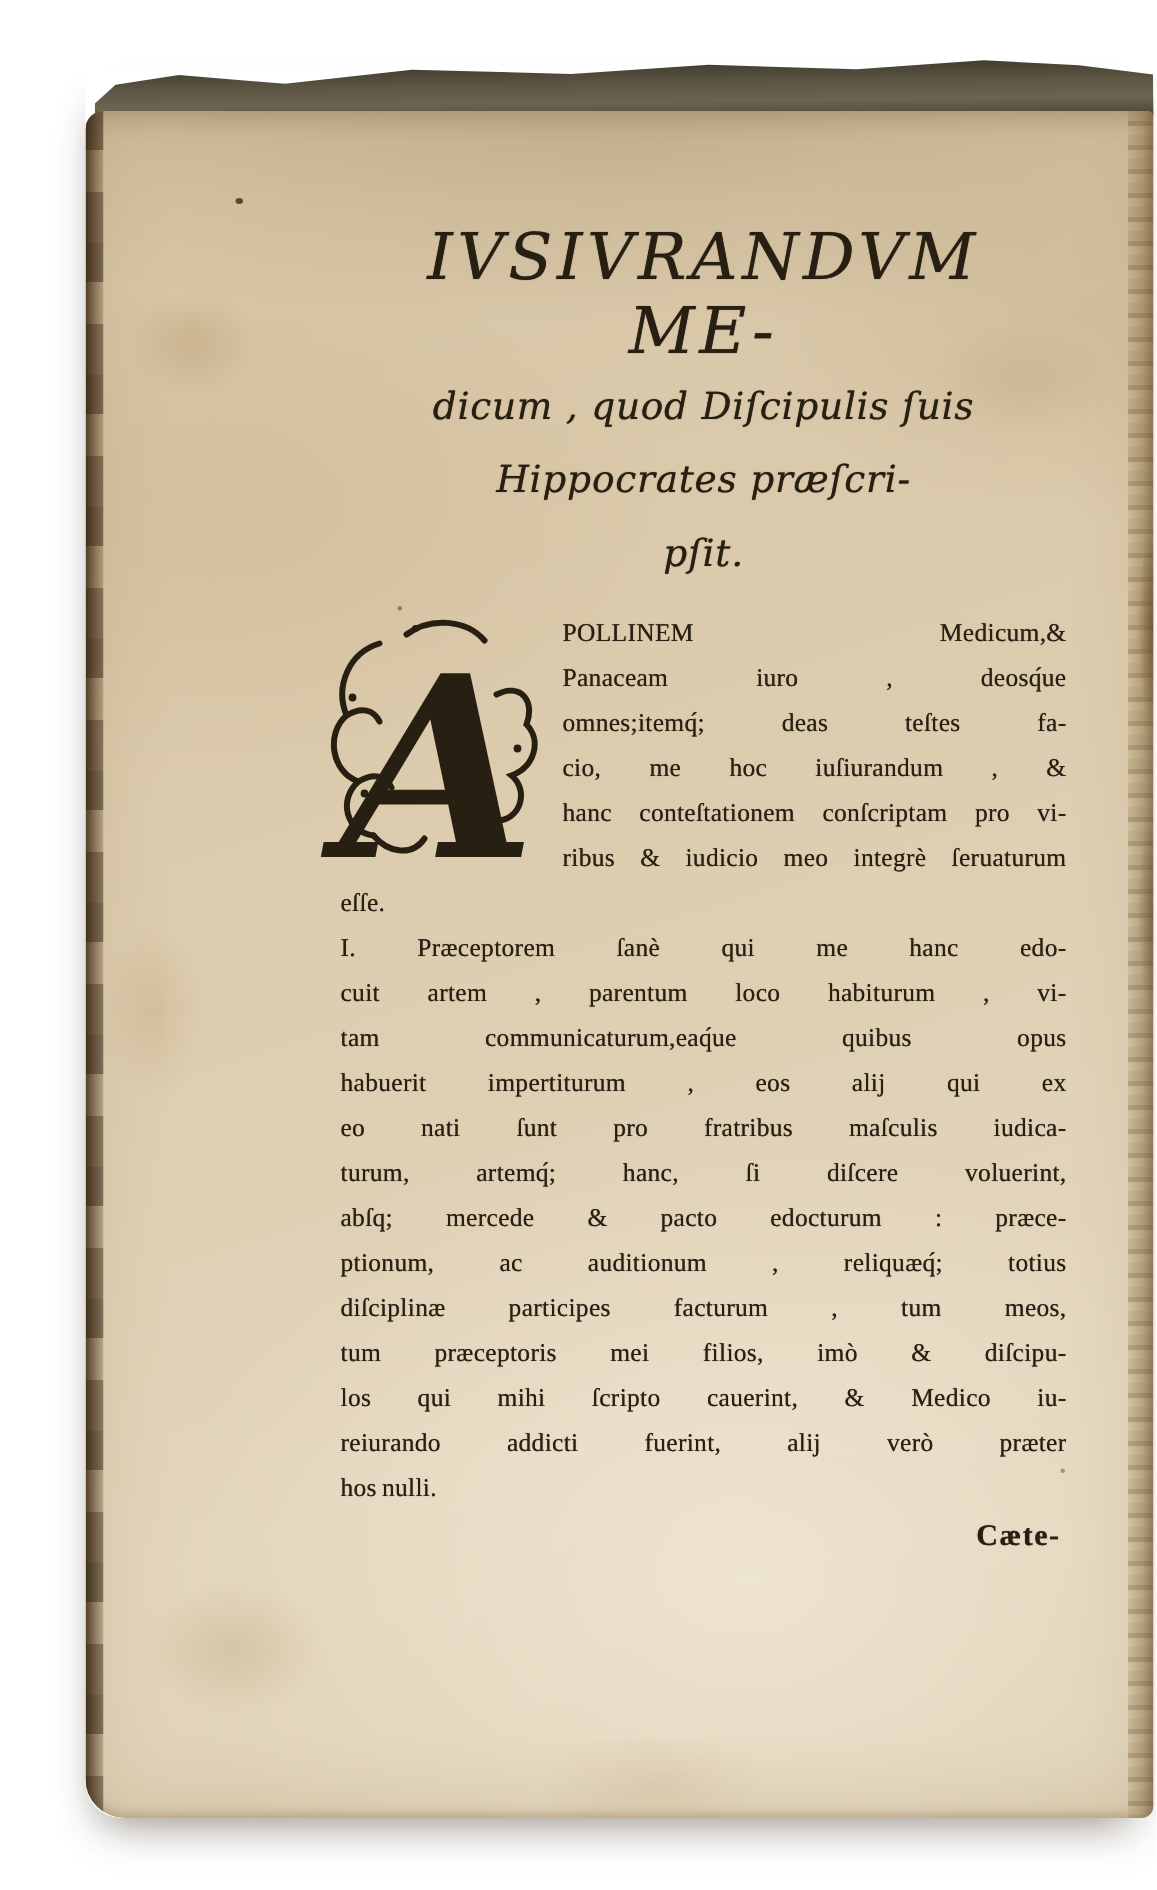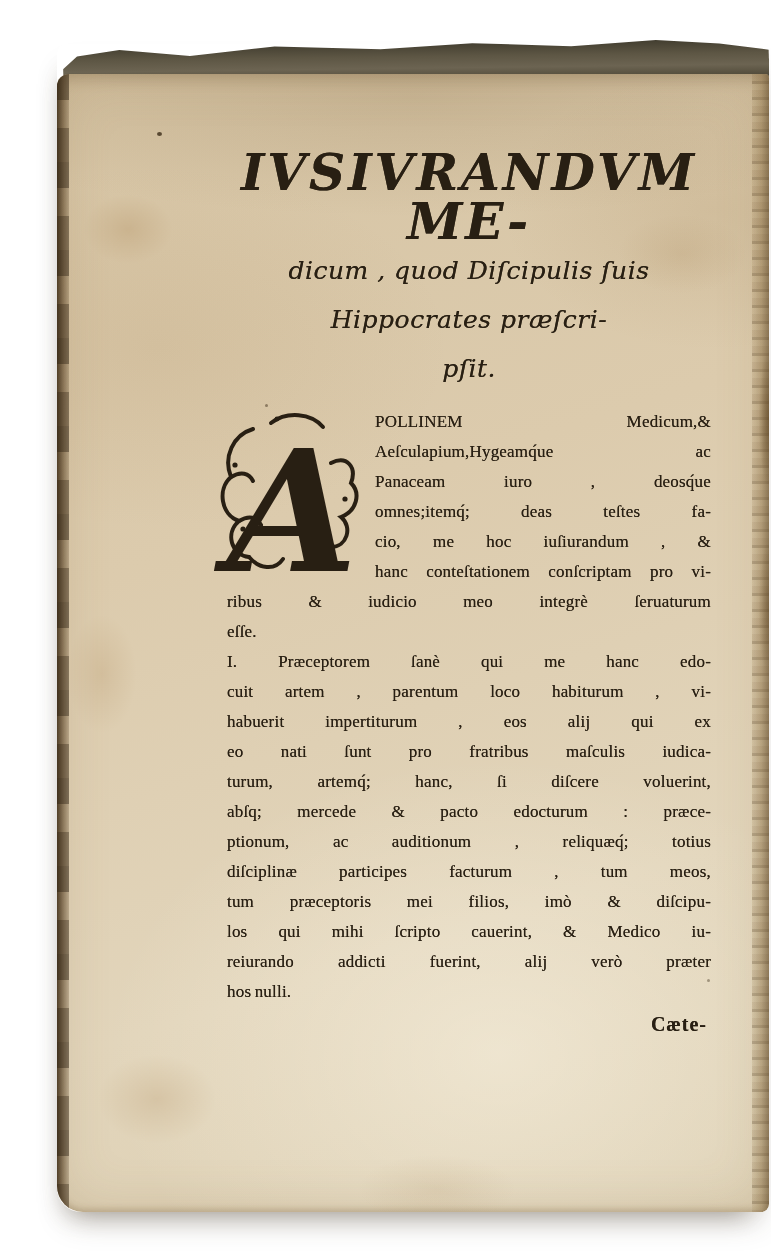--- a/index.html
+++ b/index.html
@@ -84,21 +84,21 @@
     width:484px;
     color:var(--ink);
   }
   .title{text-align:center;margin-bottom:14px;}
   .title-line{
     font-family:"DejaVu Serif","Liberation Serif",serif;
     font-style:italic;
     line-height:49px;
     text-shadow:0 0 .6px rgba(40,30,16,.85);
   }
-  .t-main{font-size:50px;font-weight:700;letter-spacing:3px;}
+  .t-main{font-size:43px;font-weight:400;letter-spacing:3px;}
   .t-sub{font-size:25px;letter-spacing:.5px;}
 
   .body-line{
     font-size:17px;
     line-height:30px;
     text-align:justify;
     text-align-last:justify;
     letter-spacing:.2px;
     word-spacing:-1px;
     text-shadow:0 0 .5px rgba(40,30,16,.8);
@@ -168,32 +168,32 @@
               <g fill="#281f13">
                 <circle cx="22" cy="60" r="2.6"></circle>
                 <circle cx="30" cy="124" r="2.6"></circle>
                 <circle cx="132" cy="94" r="2.6"></circle>
                 <circle cx="64" cy="14" r="2.4"></circle>
               </g>
               <text x="14" y="166" font-size="168" font-family="DejaVu Serif, Liberation Serif, serif" font-style="italic" font-weight="700" fill="#281f13">A</text>
             </svg>
           </div>
           <div class="body-line">POLLINEM Medicum,&amp;</div>
-          <div class="body-line">Aeſculapium,Hygeamq́ue ac</div>
           <div class="body-line">Panaceam iuro , deosq́ue</div>
           <div class="body-line">omnes;itemq́; deas teſtes fa-</div>
           <div class="body-line">cio, me hoc iuſiurandum , &amp;</div>
           <div class="body-line">hanc conteſtationem conſcriptam pro vi-</div>
           <div class="body-line">ribus &amp; iudicio meo integrè ſeruaturum</div>
           <div class="body-line line-end">eſſe.</div>
         </div>
 
         <div class="para">
           <div class="body-line">I. Præceptorem ſanè qui me hanc edo-</div>
           <div class="body-line">cuit artem , parentum loco habiturum , vi-</div>
+          <div class="body-line">tam communicaturum,eaq́ue quibus opus</div>
           <div class="body-line">habuerit impertiturum , eos alij qui ex</div>
           <div class="body-line">eo nati ſunt pro fratribus maſculis iudica-</div>
           <div class="body-line">turum, artemq́; hanc, ſi diſcere voluerint,</div>
           <div class="body-line">abſq; mercede &amp; pacto edocturum : præce-</div>
           <div class="body-line">ptionum, ac auditionum , reliquæq́; totius</div>
           <div class="body-line">diſciplinæ participes facturum , tum meos,</div>
           <div class="body-line">tum præceptoris mei filios, imò &amp; diſcipu-</div>
           <div class="body-line">los qui mihi ſcripto cauerint, &amp; Medico iu-</div>
           <div class="body-line">reiurando addicti fuerint, alij verò præter</div>
           <div class="body-line line-end">hos nulli.</div>

